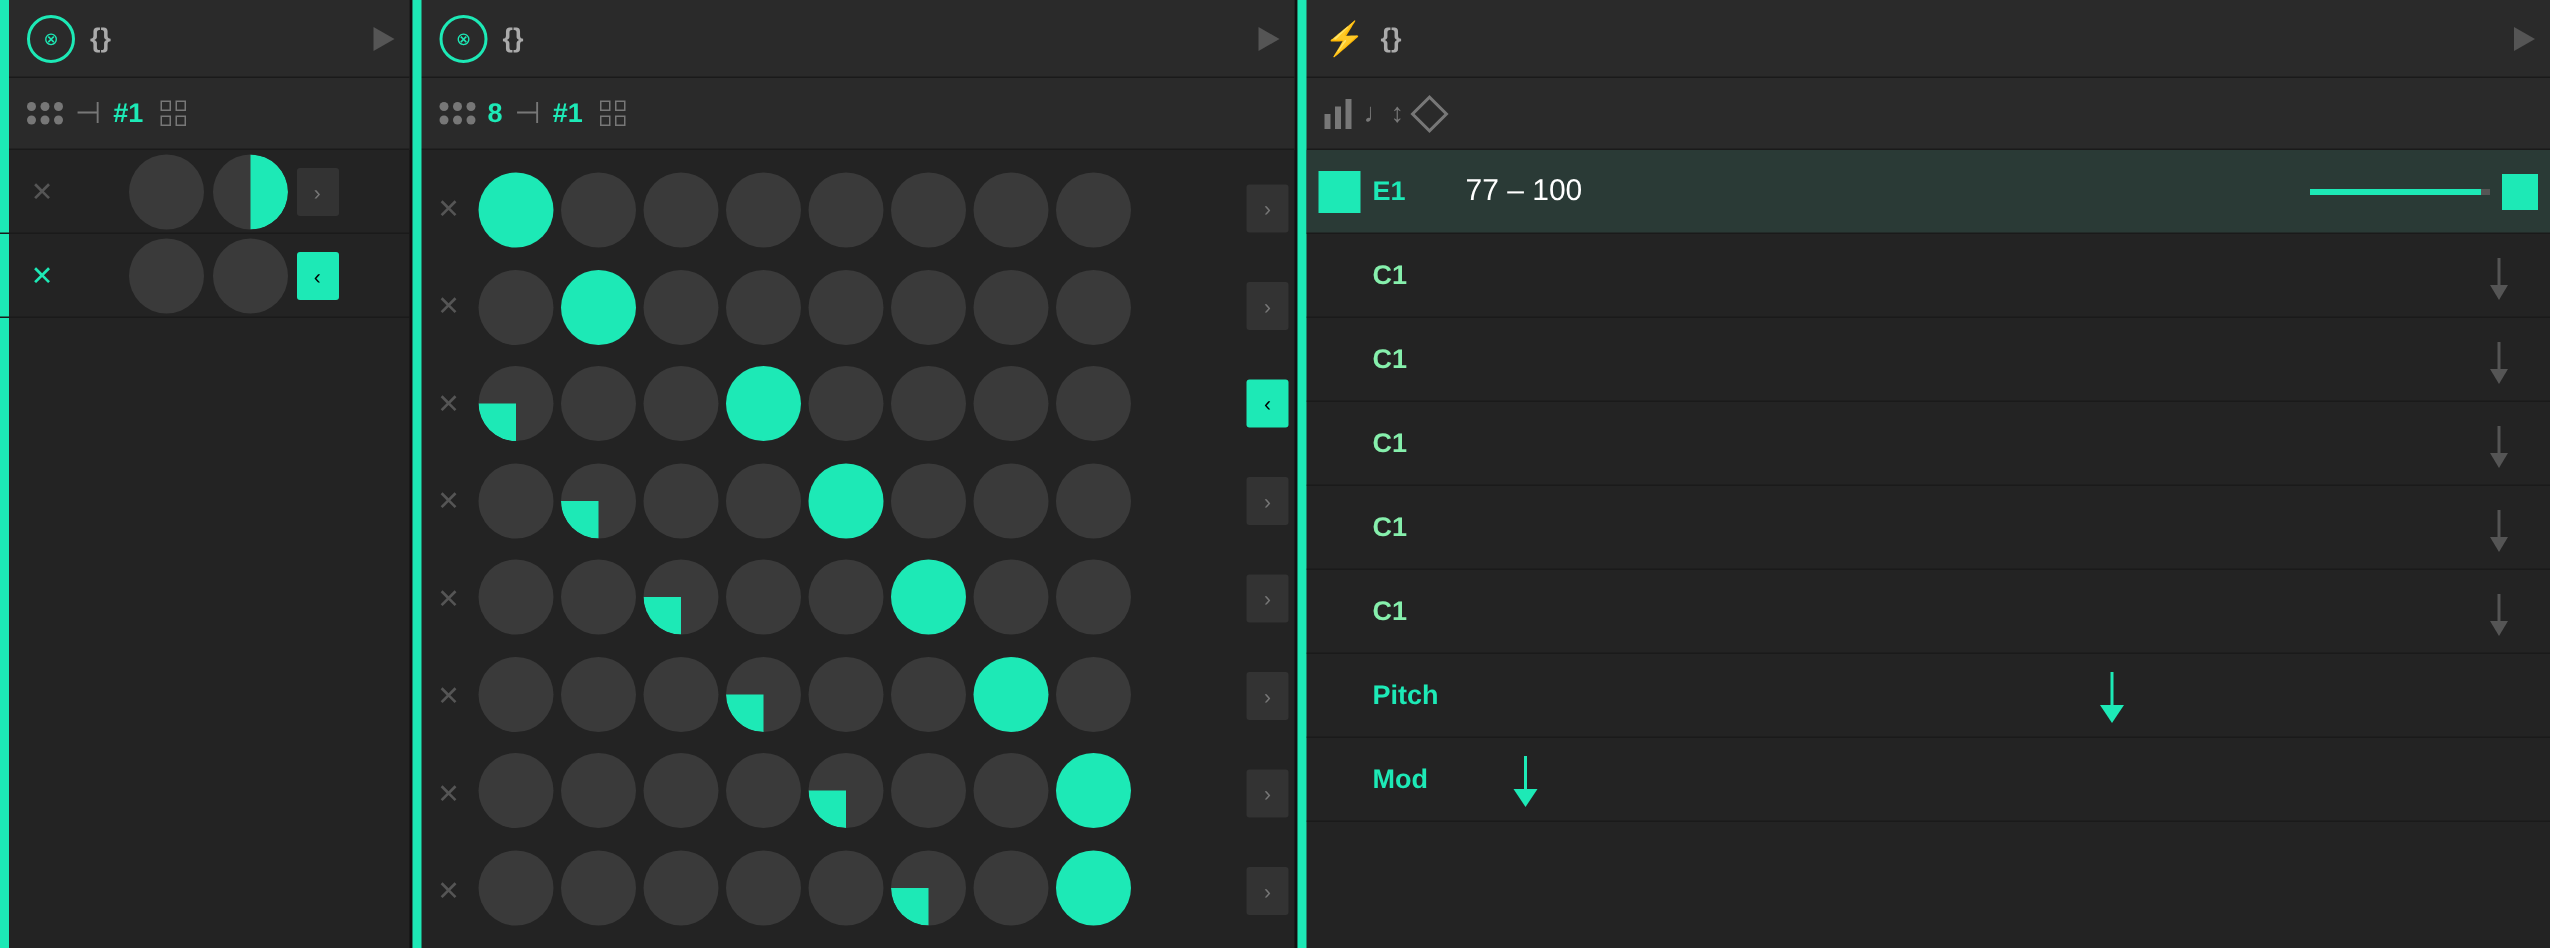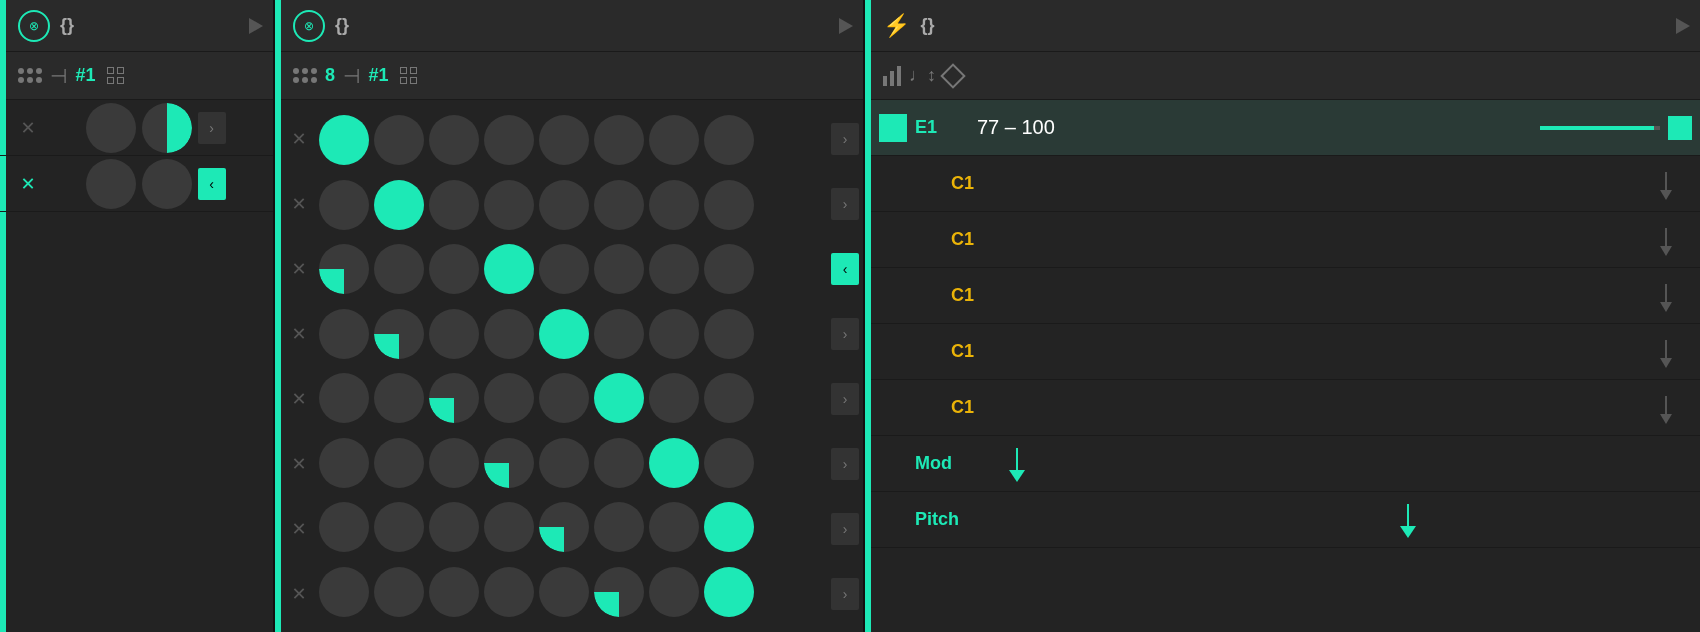--- a/index.html
+++ b/index.html
@@ -220,22 +220,21 @@
     }
 
     .row-label {
       color: #1de9b6;
       font-size: 18px;
       font-weight: bold;
       min-width: 50px;
     }
 
     .row-label.dim {
-      color: #eab308;
-      margin-left: 36px;
+      color: #86efac;
     }
 
     .row-value {
       color: #fff;
       font-size: 20px;
       margin-left: 12px;
       flex: 1;
     }
 
     
@@ -567,34 +566,34 @@
       <div style="flex:1; margin: 0 8px; position:relative; height:4px;">
         <div style="position:absolute; right:12px; top:-10px; display:flex; flex-direction:column; align-items:center;">
           <div style="width:2px; height:18px; background:#555;"></div>
           <div style="width:0; height:0; border-left:6px solid transparent; border-right:6px solid transparent; border-top:10px solid #555;"></div>
         </div>
       </div>
     </div>
 
     <div class="param-row">
       <div style="width:28px; flex-shrink:0; margin-right:8px;"></div>
+      <span class="row-label">Pitch</span>
+      <div style="flex:1; margin: 0 8px; position:relative; height:4px;">
+        <div style="position:absolute; left:60%; top:-14px; display:flex; flex-direction:column; align-items:center;">
+          <div style="width:2px; height:22px; background:#1de9b6;"></div>
+          <div style="width:0; height:0; border-left:8px solid transparent; border-right:8px solid transparent; border-top:12px solid #1de9b6;"></div>
+        </div>
+      </div>
+    </div>
+
+    <div class="param-row">
+      <div style="width:28px; flex-shrink:0; margin-right:8px;"></div>
       <span class="row-label">Mod</span>
       <div style="flex:1; margin: 0 8px; position:relative; height:4px;">
         <div style="position:absolute; left:5%; top:-14px; display:flex; flex-direction:column; align-items:center;">
           <div style="width:2px; height:22px; background:#1de9b6;"></div>
           <div style="width:0; height:0; border-left:8px solid transparent; border-right:8px solid transparent; border-top:12px solid #1de9b6;"></div>
         </div>
       </div>
     </div>
 
-    <div class="param-row">
-      <div style="width:28px; flex-shrink:0; margin-right:8px;"></div>
-      <span class="row-label">Pitch</span>
-      <div style="flex:1; margin: 0 8px; position:relative; height:4px;">
-        <div style="position:absolute; left:60%; top:-14px; display:flex; flex-direction:column; align-items:center;">
-          <div style="width:2px; height:22px; background:#1de9b6;"></div>
-          <div style="width:0; height:0; border-left:8px solid transparent; border-right:8px solid transparent; border-top:12px solid #1de9b6;"></div>
-        </div>
-      </div>
-    </div>
-
   </div>
 </div>
 
 </body></html>

